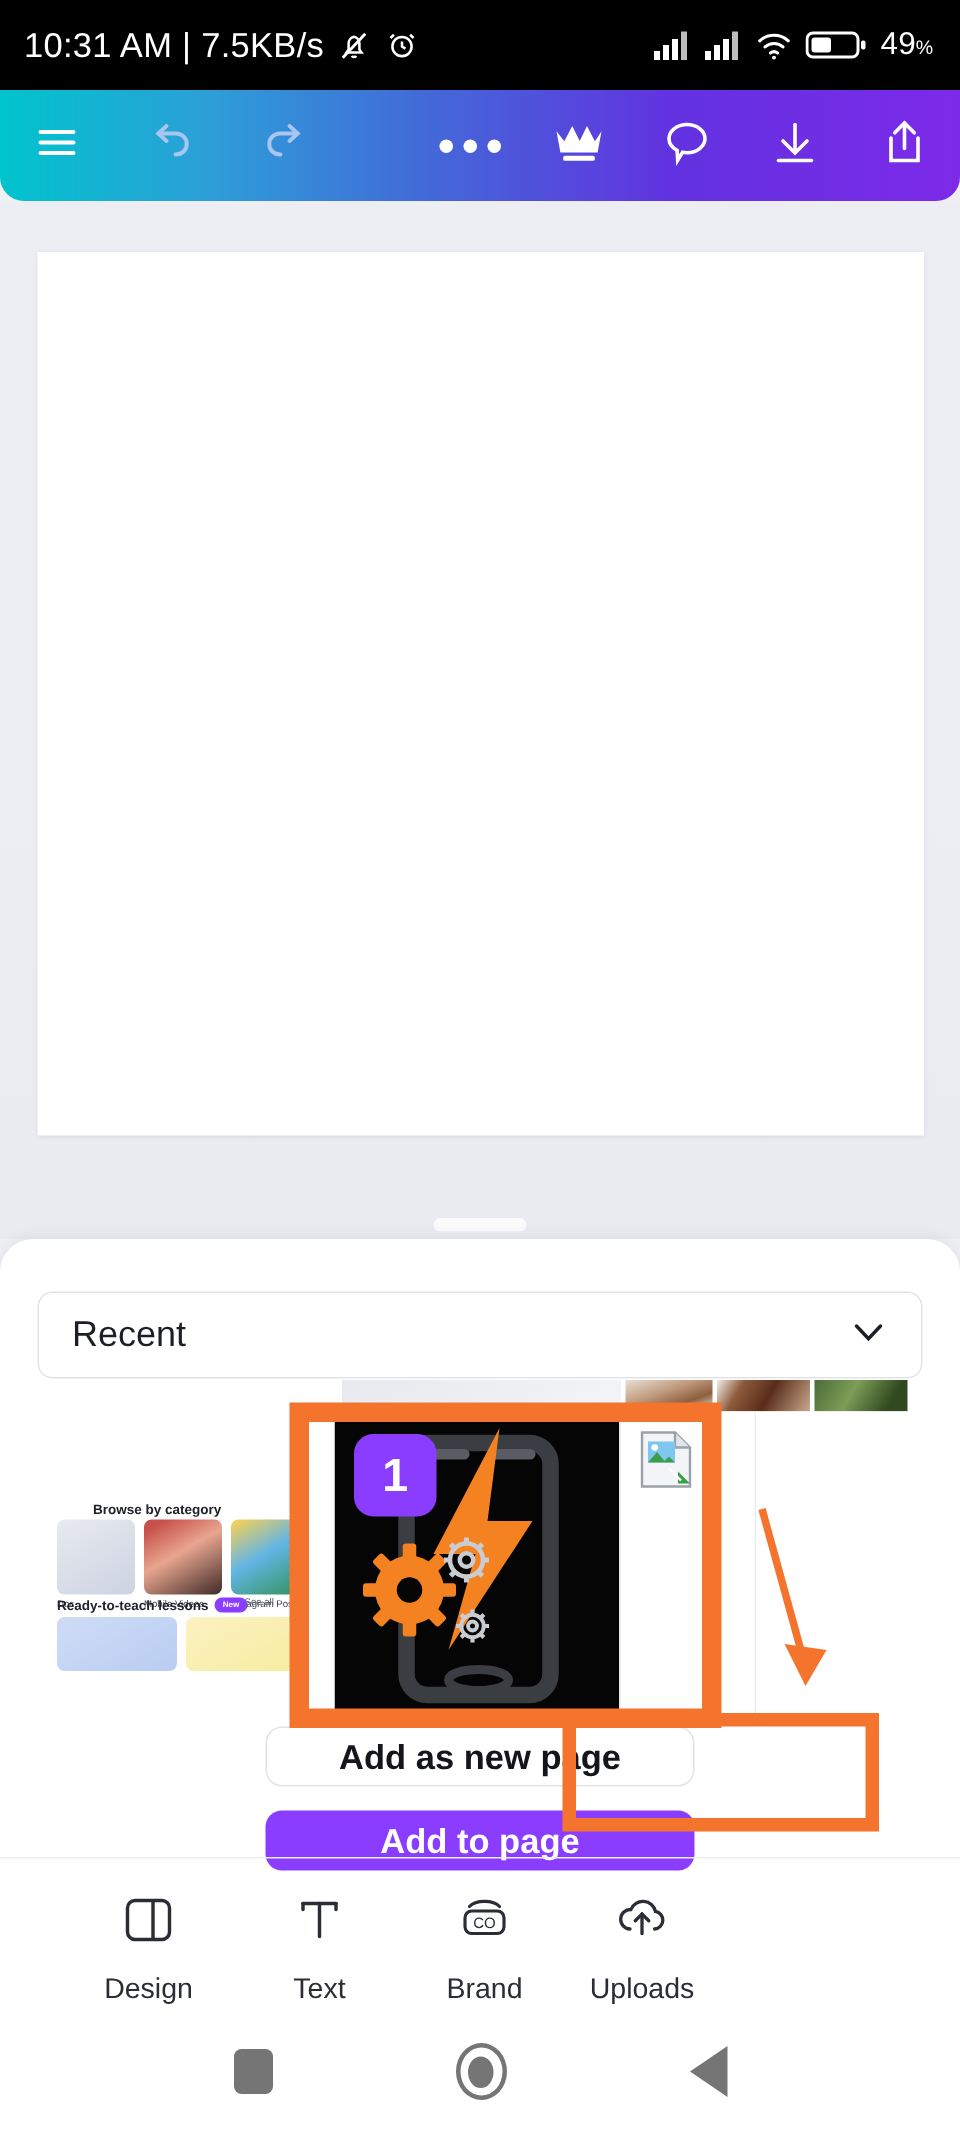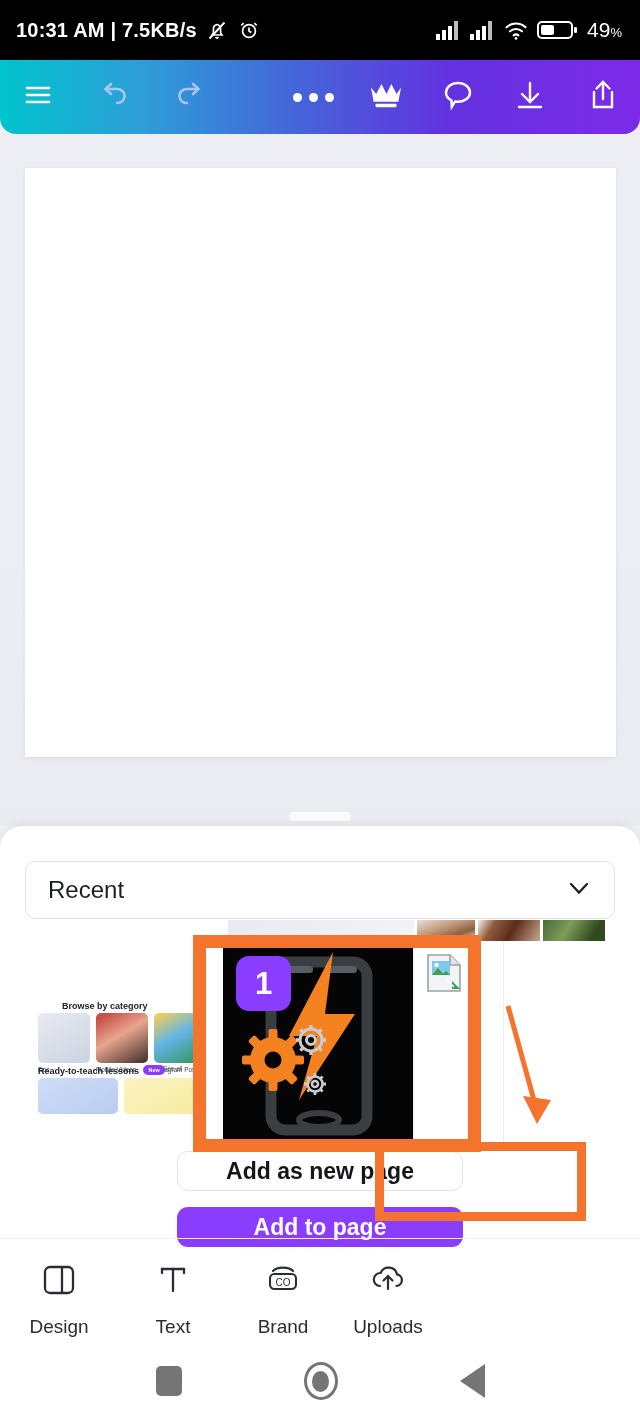--- a/index.html
+++ b/index.html
@@ -12,21 +12,21 @@
   .phone { position: relative; width: 640px; height: 1422px; background:#eef0f4; }
 
   
   .statusbar {
     position: absolute; top:0; left:0; width:640px; height:60px;
     background:#000; color:#fff;
     display:flex; align-items:center; justify-content:space-between;
     padding: 0 18px 0 16px;
   }
   .sb-left { display:flex; align-items:center; gap:8px; }
-  .sb-clock { font-size:20px; font-weight:700; letter-spacing:0.2px; white-space:nowrap; }
+  .sb-clock { font-size:23px; font-weight:400; letter-spacing:0.2px; white-space:nowrap; }
   .sb-right { display:flex; align-items:center; gap:8px; }
   .sb-pct { font-size:21px; font-weight:500; }
   .sb-pct .unit { font-size:13px; }
   .ic { display:inline-block; line-height:0; }
 
   
   .toolbar {
     position:absolute; top:60px; left:0; width:640px; height:74px;
     background: linear-gradient(90deg, #00c4cc 0%, #2d9ed8 22%, #4368d8 45%, #6232e0 70%, #7d2ae8 100%);
     border-bottom-left-radius: 16px; border-bottom-right-radius: 16px;
@@ -460,21 +460,21 @@
       <div class="tile tile-blank"></div>
     </div>
 
     <div class="actions">
       <button class="btn-outline">Add as new page</button>
       <button class="btn-primary">Add to page</button>
     </div>
     <div class="sheet-div"></div>
 
     <div class="bottomnav">
-      <div class="navitem" style="width:118px;">
+      <div class="navitem" style="width:118px;margin-left:40px;">
         <span class="nav-icon-wrap">
           <svg width="38" height="38" viewBox="0 0 38 38" fill="none" stroke="#2b2d35" stroke-width="2.3">
             <rect x="5" y="6" width="28" height="26" rx="5"></rect>
             <line x1="22" y1="6" x2="22" y2="32"></line>
           </svg>
         </span>
         <span class="nav-lbl">Design</span>
       </div>
       <div class="navitem" style="width:110px;">
         <span class="nav-icon-wrap">

